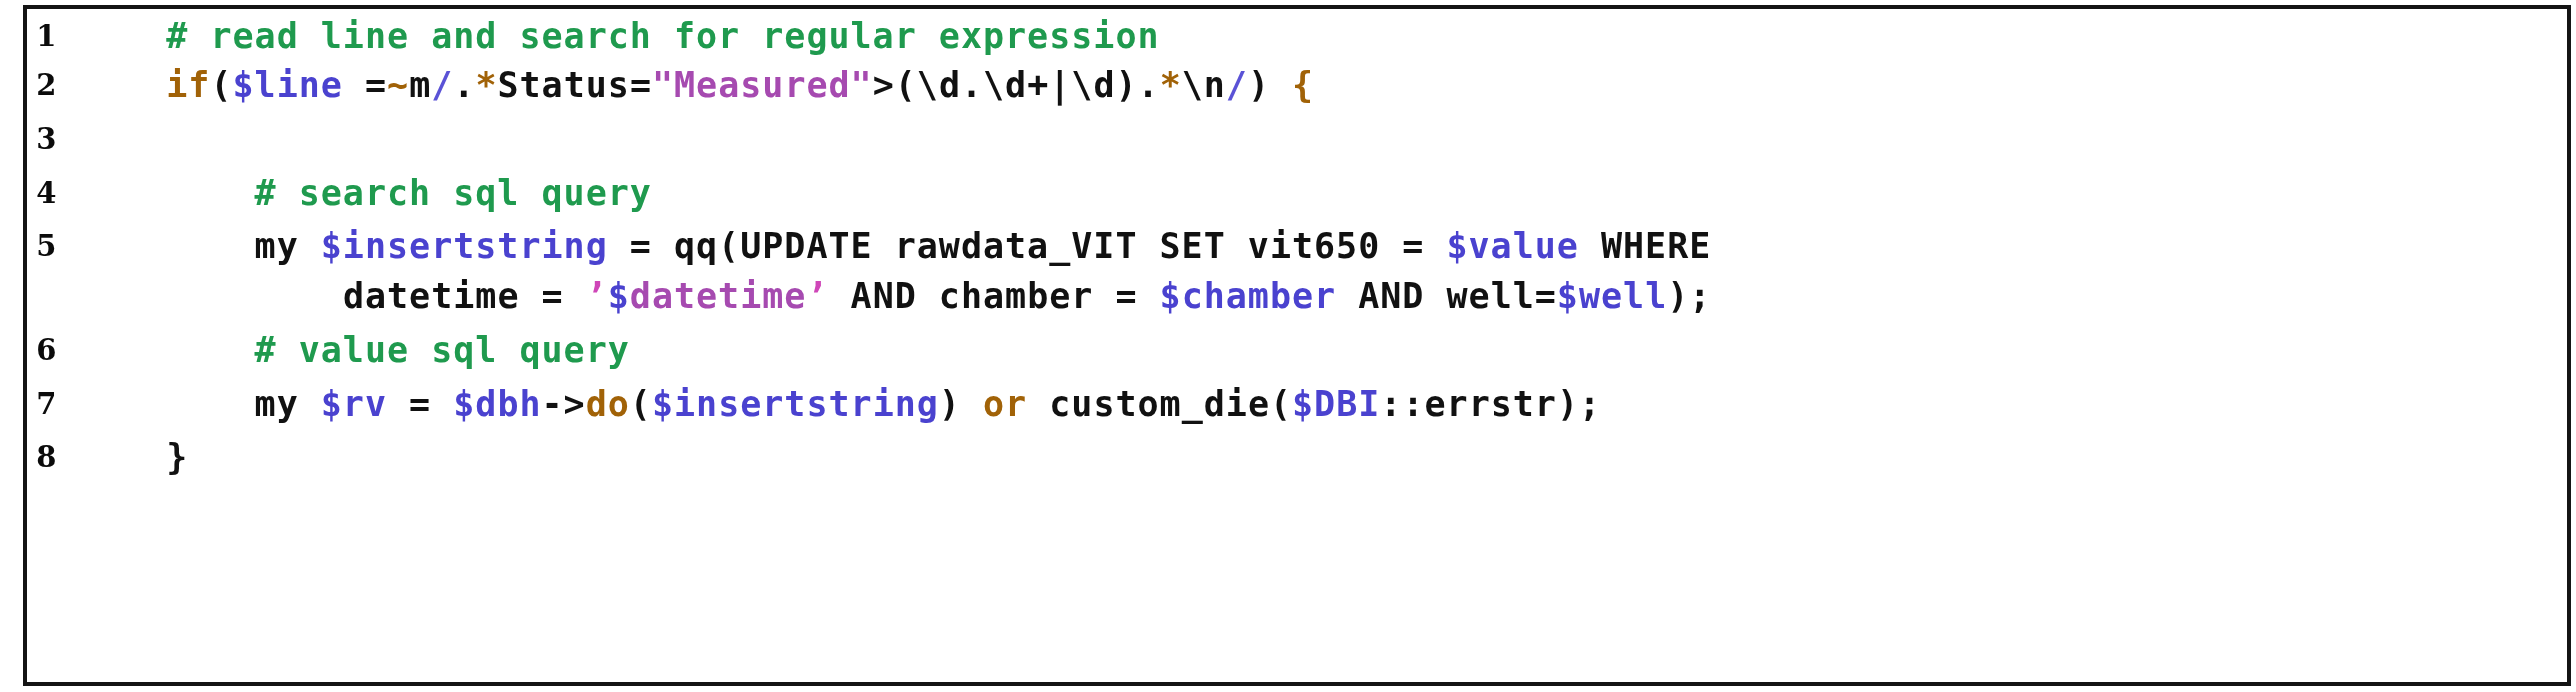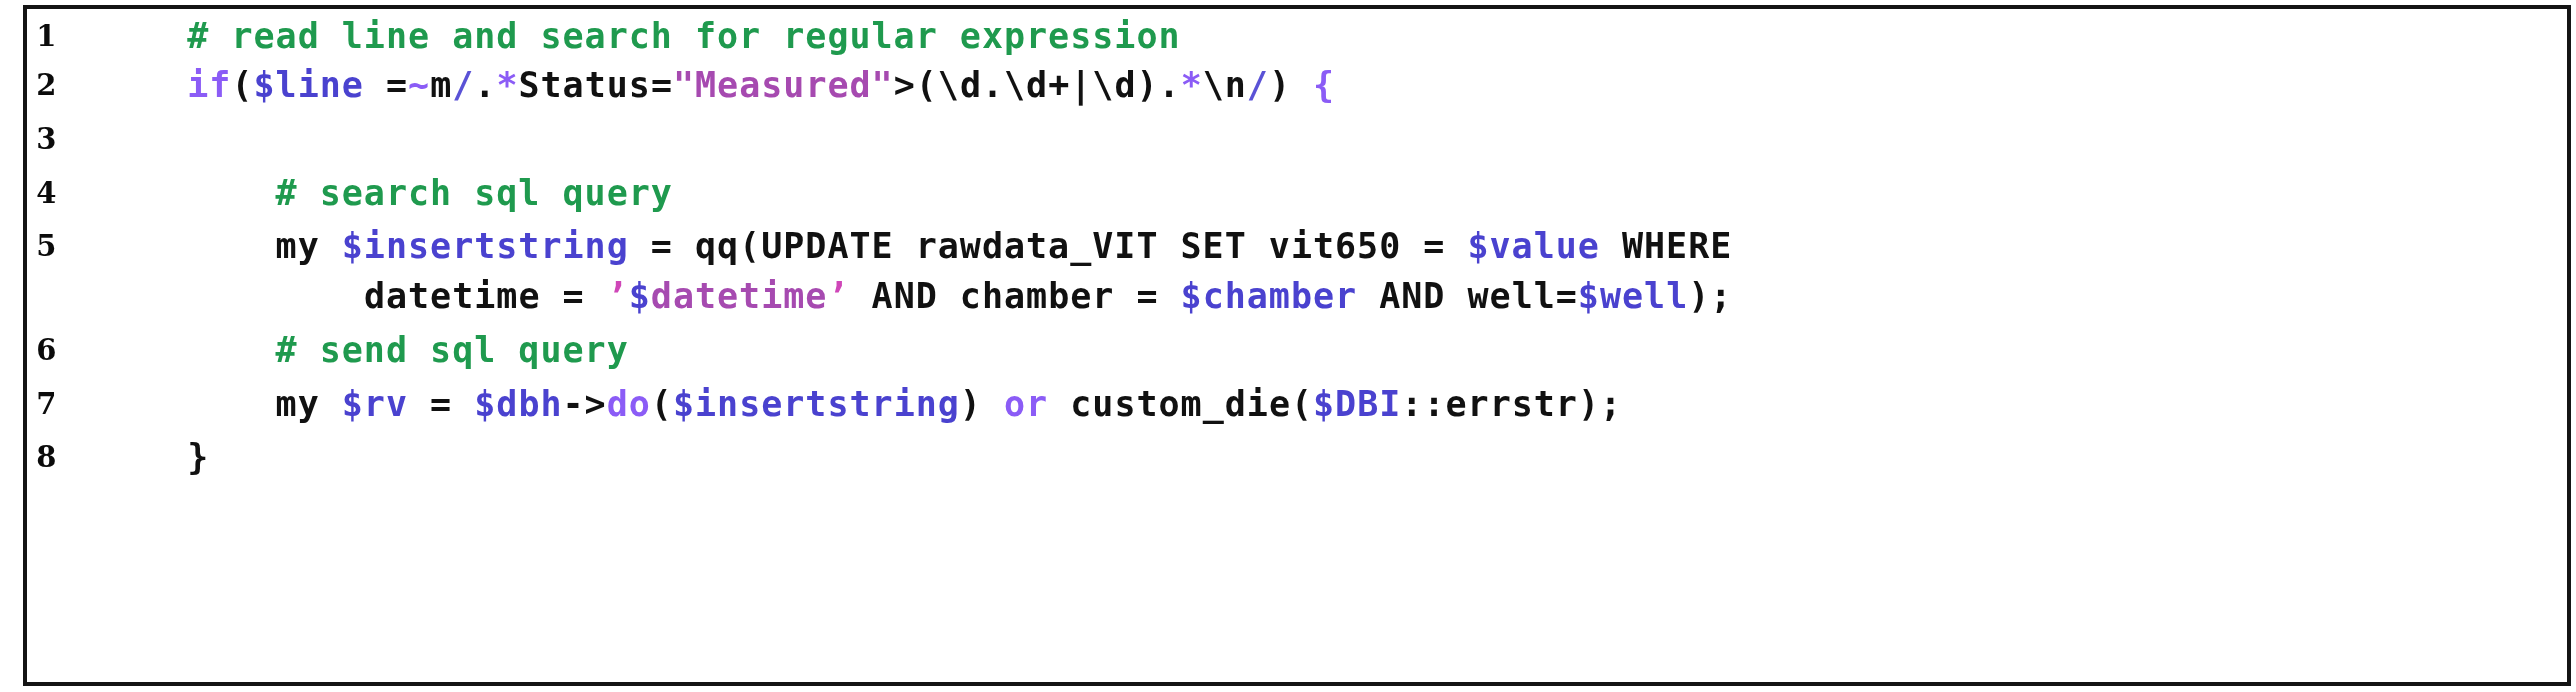--- a/index.html
+++ b/index.html
@@ -62,45 +62,45 @@
     width: 22.5px;
     text-align: right;
     font-family: "DejaVu Serif", "Liberation Serif", serif;
     font-weight: 700;
     font-size: 29px;
     color: #0b0b0b;
     line-height: 41px;
   }
   .line-code {
     position: absolute;
-    left: 64px;
+    left: 43px;
     white-space: pre;
     color: #111111;
   }
 
   
   .tok-comment { color: #1f9a4e; }
-  .tok-kw      { color: #8b5cf6; }
+  .tok-kw      { color: #a16207; }
   .tok-var     { color: #4a42cf; }
   .tok-str     { color: #a64ab0; }
   .tok-quote   { color: #cf46b8; }
   .tok-plain   { color: #111111; }
   .tok-regexdelim { color: #5a52d6; }
 </style>
 </head>
 <body>
 
 <div id="listing-frame">
   <div class="frame-border"></div>
   <div class="gutter-rule"></div>
   <div class="code-area" id="code-area">
       <div class="code-line" style="position: absolute; left: 35px; top: 15.5px; width: 2505px;"><span class="line-no">1</span><span class="line-code"><span class="tok-plain">    </span><span class="tok-comment"># read line and search for regular expression</span></span></div>
       <div class="code-line" style="position: absolute; left: 35px; top: 65px; width: 2505px;"><span class="line-no">2</span><span class="line-code"><span class="tok-plain">    </span><span class="tok-kw">if</span><span class="tok-plain">(</span><span class="tok-var">$</span><span class="tok-var">line</span><span class="tok-plain"> =</span><span class="tok-kw">~</span><span class="tok-plain">m</span><span class="tok-regexdelim">/</span><span class="tok-plain">.</span><span class="tok-kw">*</span><span class="tok-plain">Status=</span><span class="tok-str">"Measured"</span><span class="tok-plain">&gt;(\d.\d+|\d).</span><span class="tok-kw">*</span><span class="tok-plain">\n</span><span class="tok-regexdelim">/</span><span class="tok-plain">) </span><span class="tok-kw">{</span></span></div>
       <div class="code-line" style="position: absolute; left: 35px; top: 119px; width: 2505px;"><span class="line-no">3</span></div>
       <div class="code-line" style="position: absolute; left: 35px; top: 173px; width: 2505px;"><span class="line-no">4</span><span class="line-code"><span class="tok-plain">        </span><span class="tok-comment"># search sql query</span></span></div>
       <div class="code-line" style="position: absolute; left: 35px; top: 226px; width: 2505px;"><span class="line-no">5</span><span class="line-code"><span class="tok-plain">        </span><span class="tok-plain">my </span><span class="tok-var">$insertstring</span><span class="tok-plain"> = qq(UPDATE rawdata_VIT SET vit650 = </span><span class="tok-var">$value</span><span class="tok-plain"> WHERE</span></span></div>
       <div class="code-line cont" style="position: absolute; left: 35px; top: 276px; width: 2505px;"><span class="line-code"><span class="tok-plain">            </span><span class="tok-plain">datetime = </span><span class="tok-quote">’</span><span class="tok-var">$</span><span class="tok-str">datetime</span><span class="tok-quote">’</span><span class="tok-plain"> AND chamber = </span><span class="tok-var">$chamber</span><span class="tok-plain"> AND well=</span><span class="tok-var">$well</span><span class="tok-plain">);</span></span></div>
-      <div class="code-line" style="position: absolute; left: 35px; top: 330px; width: 2505px;"><span class="line-no">6</span><span class="line-code"><span class="tok-plain">        </span><span class="tok-comment"># send sql query</span></span></div>
+      <div class="code-line" style="position: absolute; left: 35px; top: 330px; width: 2505px;"><span class="line-no">6</span><span class="line-code"><span class="tok-plain">        </span><span class="tok-comment"># value sql query</span></span></div>
       <div class="code-line" style="position: absolute; left: 35px; top: 384px; width: 2505px;"><span class="line-no">7</span><span class="line-code"><span class="tok-plain">        </span><span class="tok-plain">my </span><span class="tok-var">$rv</span><span class="tok-plain"> = </span><span class="tok-var">$dbh</span><span class="tok-plain">-&gt;</span><span class="tok-kw">do</span><span class="tok-plain">(</span><span class="tok-var">$insertstring</span><span class="tok-plain">) </span><span class="tok-kw">or</span><span class="tok-plain"> custom_die(</span><span class="tok-var">$DBI</span><span class="tok-plain">::errstr);</span></span></div>
       <div class="code-line" style="position: absolute; left: 35px; top: 437px; width: 2505px;"><span class="line-no">8</span><span class="line-code"><span class="tok-plain">    </span><span class="tok-plain">}</span></span></div>
     </div>
 </div>
 
 
 </body></html>

